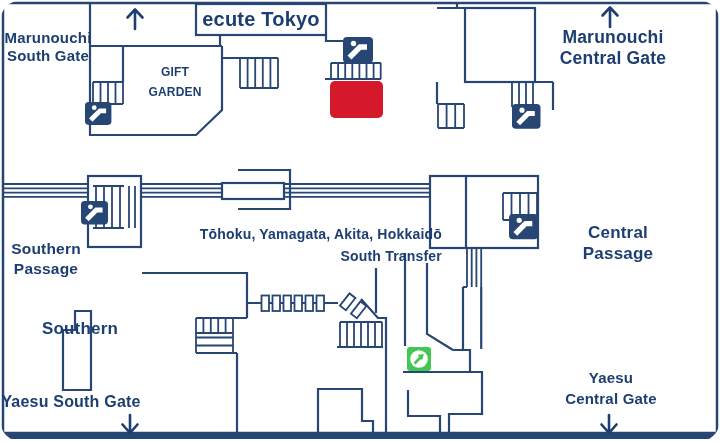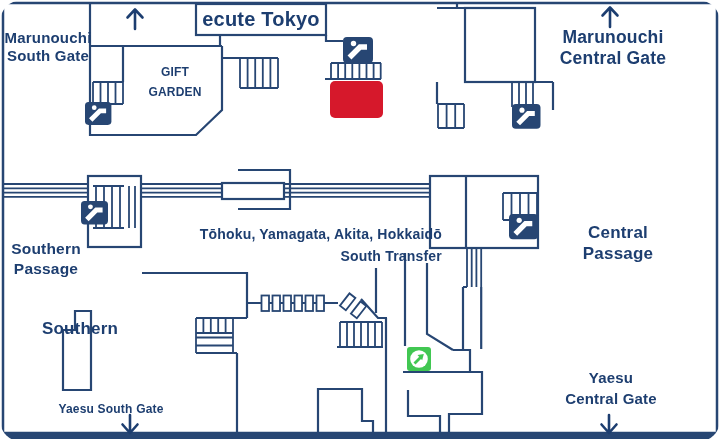--- a/index.html
+++ b/index.html
@@ -157,21 +157,21 @@
 
   <div class="lbl" style="left:34px;top:319px;width:92px;font-size:17px;">
     <span>Southern</span>
   </div>
 
   <div class="lbl" style="left:166px;top:224px;width:276px;font-size:14px;line-height:21.5px;text-align:right;">
     <span>Tōhoku, Yamagata, Akita, Hokkaidō</span>
     <span>South Transfer</span>
   </div>
 
-  <div class="lbl" style="left:0px;top:402px;width:142px;font-size:12px;padding-left:40px;">
+  <div class="lbl" style="left:0px;top:393px;width:142px;font-size:16px;">
     <span>Yaesu South Gate</span>
   </div>
 
   <div class="lbl" style="left:538px;top:367px;width:146px;font-size:15px;line-height:21px;">
     <span>Yaesu</span>
     <span>Central Gate</span>
   </div>
 
 </div>
 

